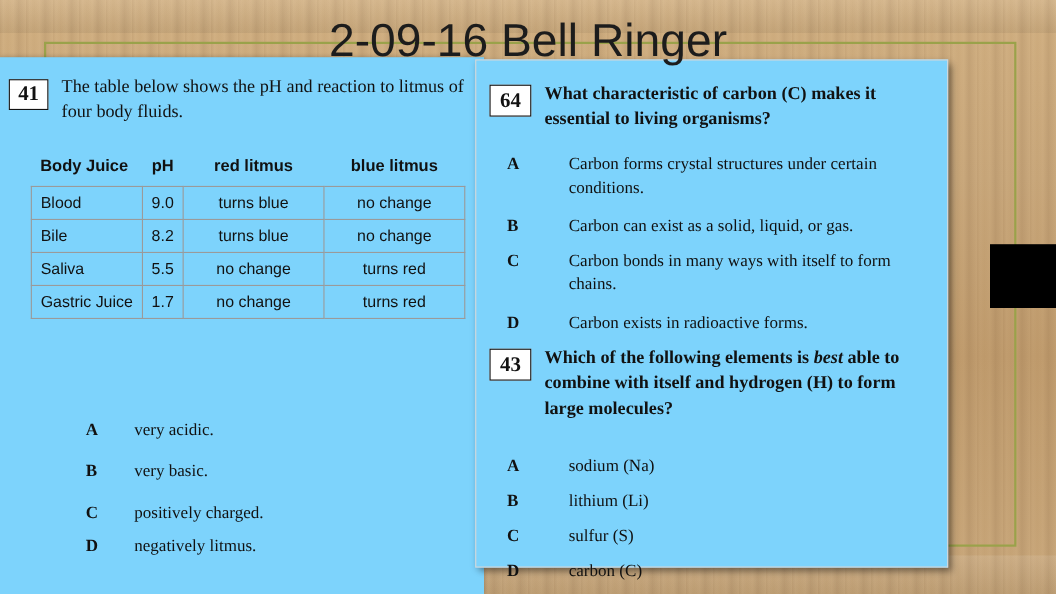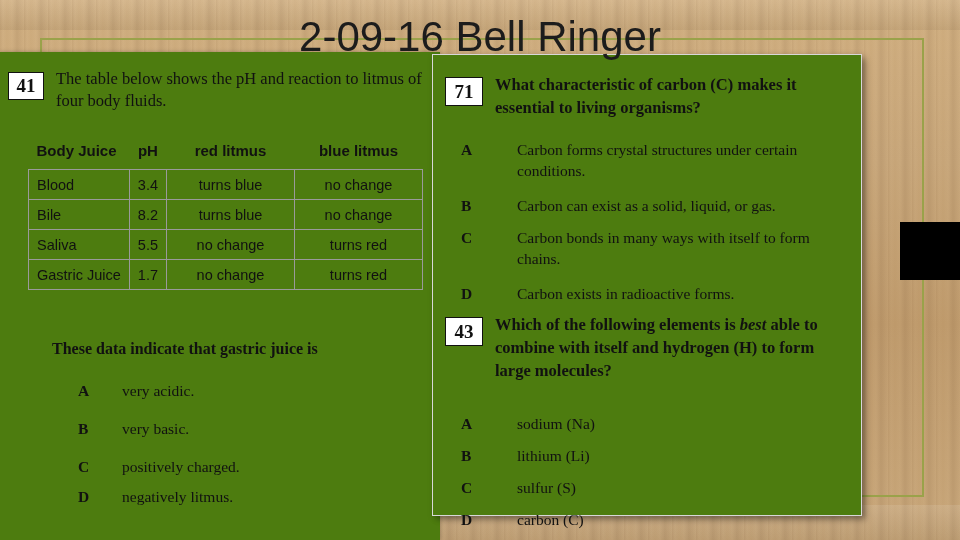--- a/index.html
+++ b/index.html
@@ -34,21 +34,21 @@
     position:absolute;left:0;right:0;top:14px;
     text-align:center;
     font-family:"Liberation Sans", sans-serif;
     font-size:42px;line-height:46px;color:#1c1c1c;
     letter-spacing:0px;
     white-space:nowrap;
     z-index:5;
   }
   
   .paper{
-    position:absolute;background:#4d7c0f;
+    position:absolute;background:#7dd3fc;
   }
   .paper-left{
     left:0px;top:52px;width:440px;height:488px;
     box-shadow:0 0 4px rgba(0,0,0,0.25);
   }
   .paper-right{
     left:432px;top:54px;width:428px;height:460px;
     box-shadow:2px 2px 6px rgba(0,0,0,0.28);
     border:1px solid #d8d8d8;
   }
@@ -139,21 +139,21 @@
             <span>red litmus</span>
           </th>
           <th style="width:112px;">
             <span>blue litmus</span>
           </th>
         </tr>
       </thead>
       <tbody>
         <tr>
           <td class="row-lbl">Blood</td>
-          <td class="c">3.4</td>
+          <td class="c">9.0</td>
           <td class="c">turns blue</td>
           <td class="c">no change</td>
         </tr>
         <tr>
           <td class="row-lbl">Bile</td>
           <td class="c">8.2</td>
           <td class="c">turns blue</td>
           <td class="c">no change</td>
         </tr>
         <tr>
@@ -164,21 +164,20 @@
         </tr>
         <tr>
           <td class="row-lbl">Gastric Juice</td>
           <td class="c">1.7</td>
           <td class="c">no change</td>
           <td class="c">turns red</td>
         </tr>
       </tbody>
     </table>
 
-    <div class="indicate">These data indicate that gastric juice is</div>
 
     <div class="lopt" style="left:78px;top:330px;width:330px;">
       <span class="L">A</span>
       <span class="T">very acidic.</span>
     </div>
     <div class="lopt" style="left:78px;top:368px;width:330px;">
       <span class="L">B</span>
       <span class="T">very basic.</span>
     </div>
     <div class="lopt" style="left:78px;top:406px;width:330px;">
@@ -190,21 +189,21 @@
       <span class="T">negatively litmus.</span>
     </div>
 
   </div>
 </div>
 
 <div class="paper-right-shadow"></div>
 <div class="paper paper-right">
   <div class="right-inner">
 
-    <div class="qnum q42-num">71</div>
+    <div class="qnum q42-num">64</div>
     <div class="q42-text">What characteristic of carbon (C) makes it essential to living organisms?</div>
 
     <div class="ropt" style="left:28px;top:84px;width:386px;">
       <span class="L">A</span>
       <span class="T">Carbon forms crystal structures under certain conditions.</span>
     </div>
     <div class="ropt" style="left:28px;top:140px;width:386px;">
       <span class="L">B</span>
       <span class="T">Carbon can exist as a solid, liquid, or gas.</span>
     </div>

